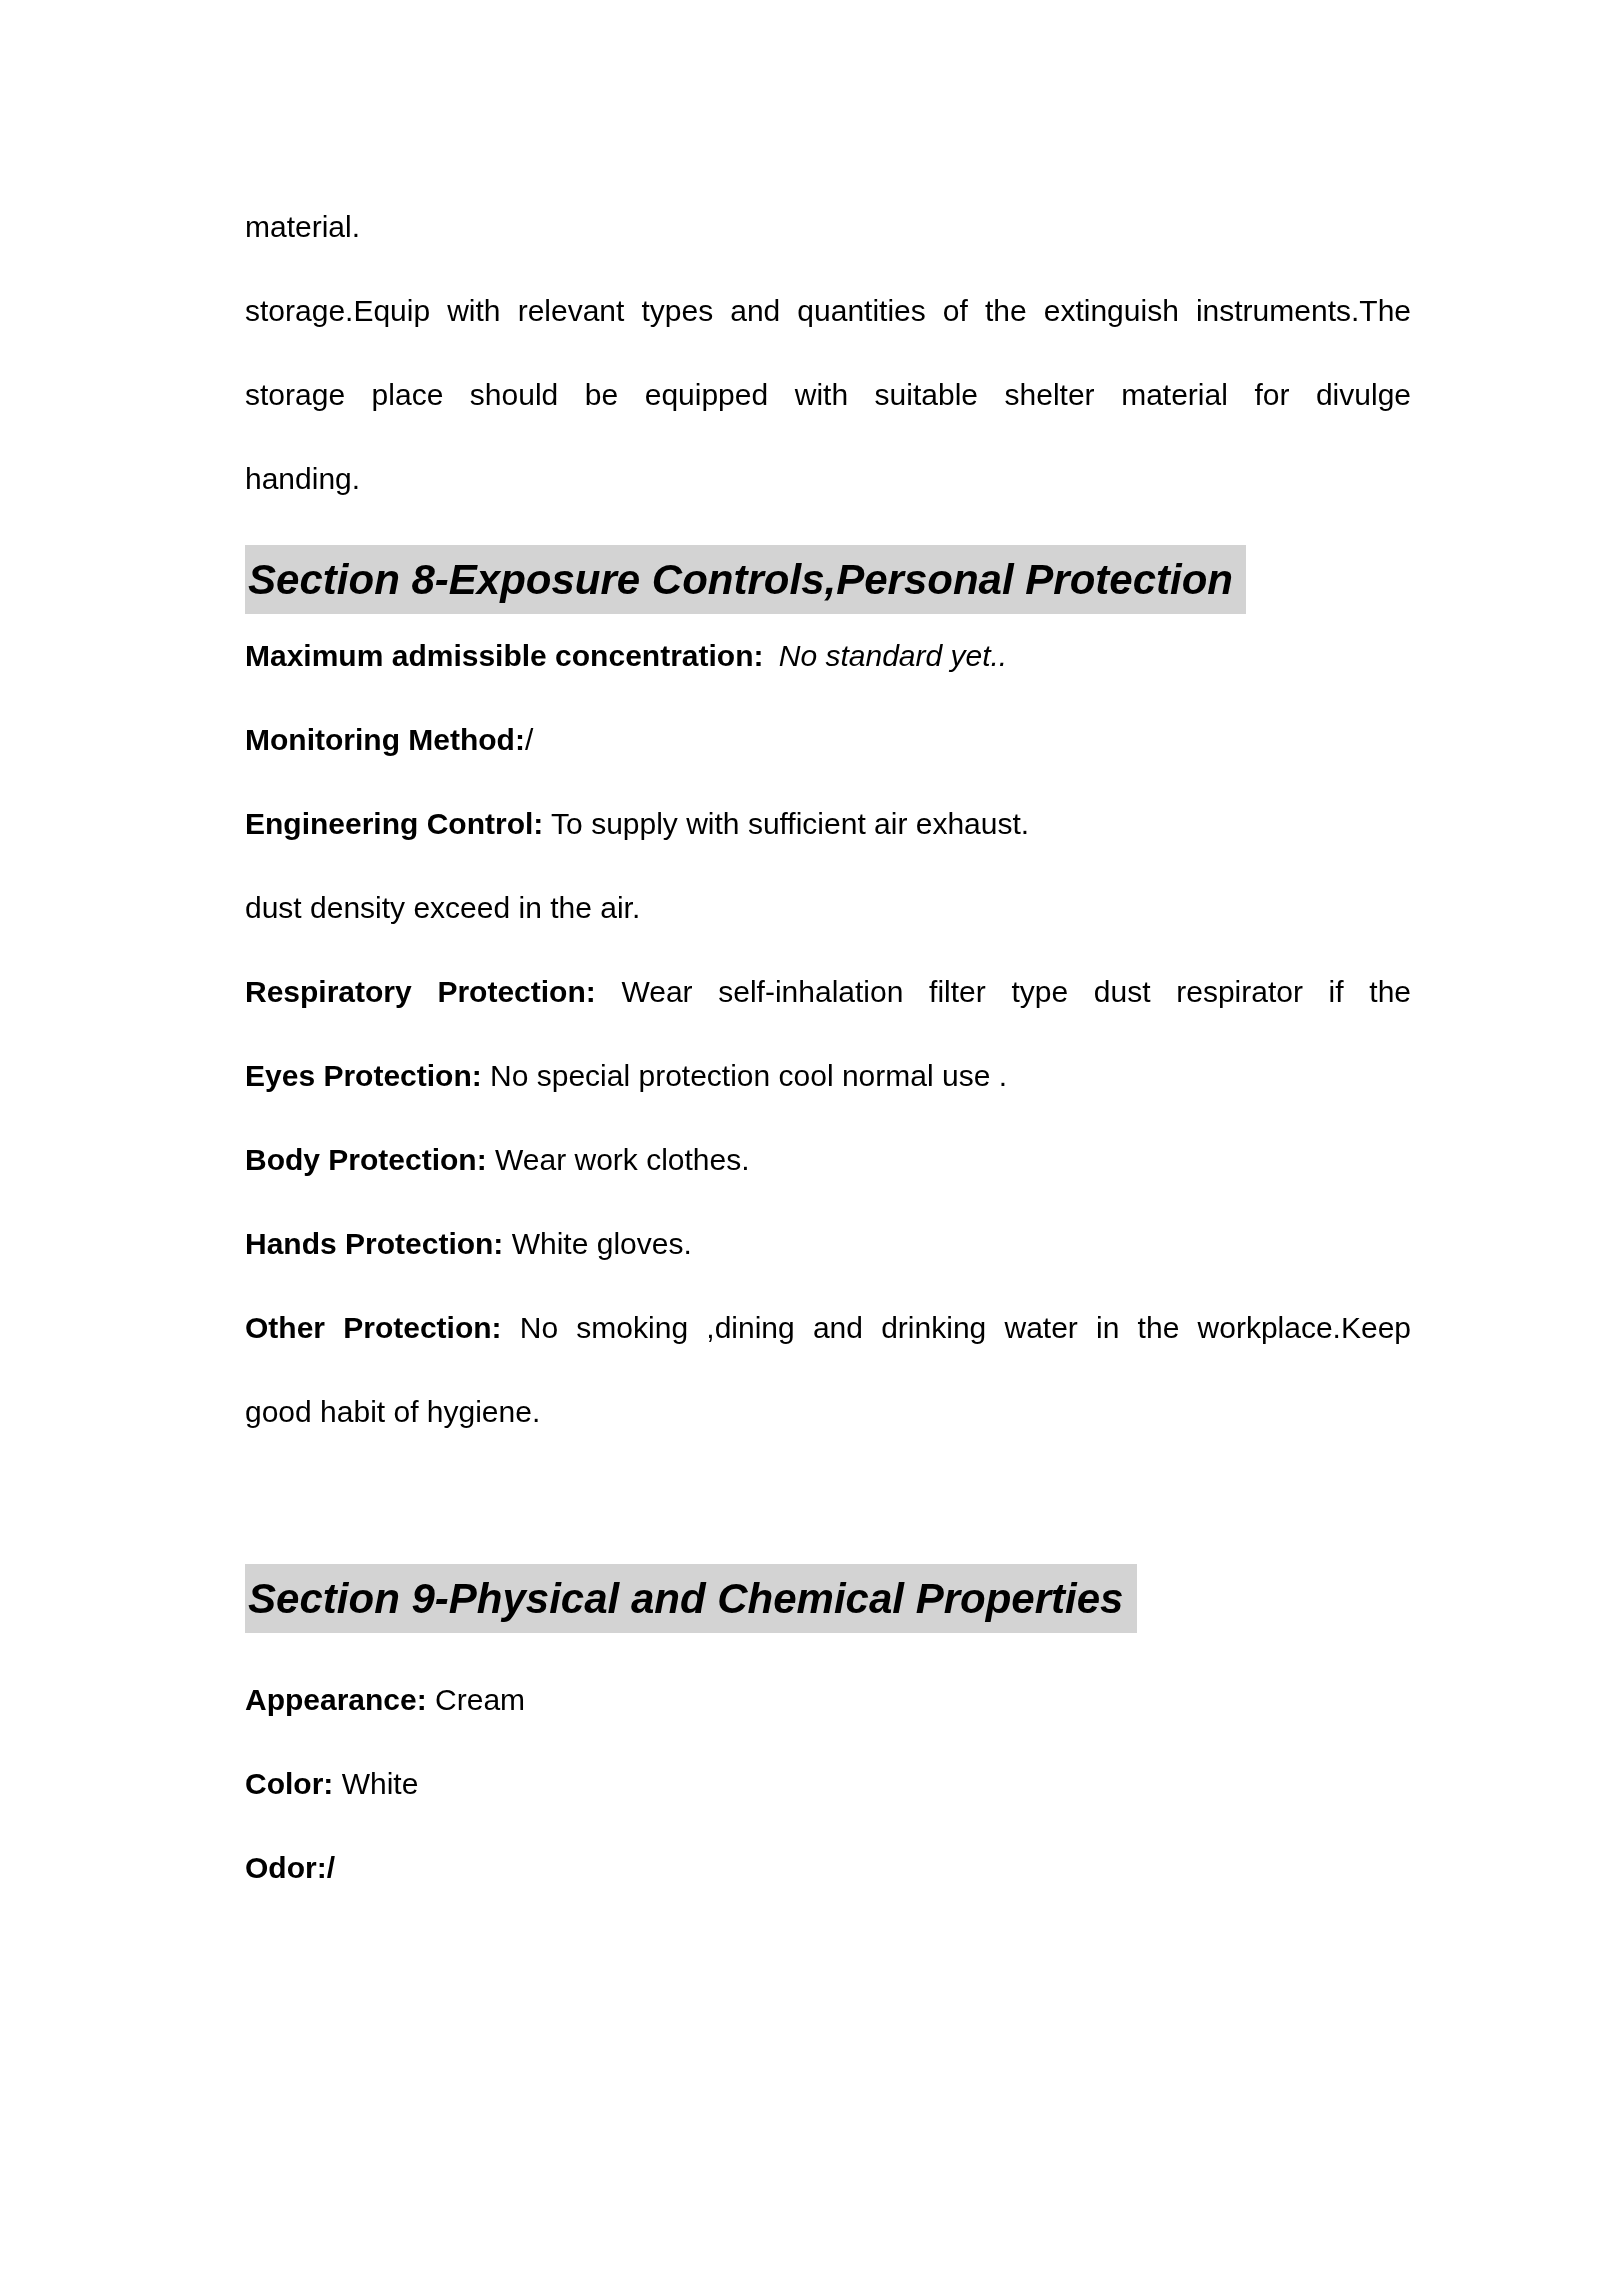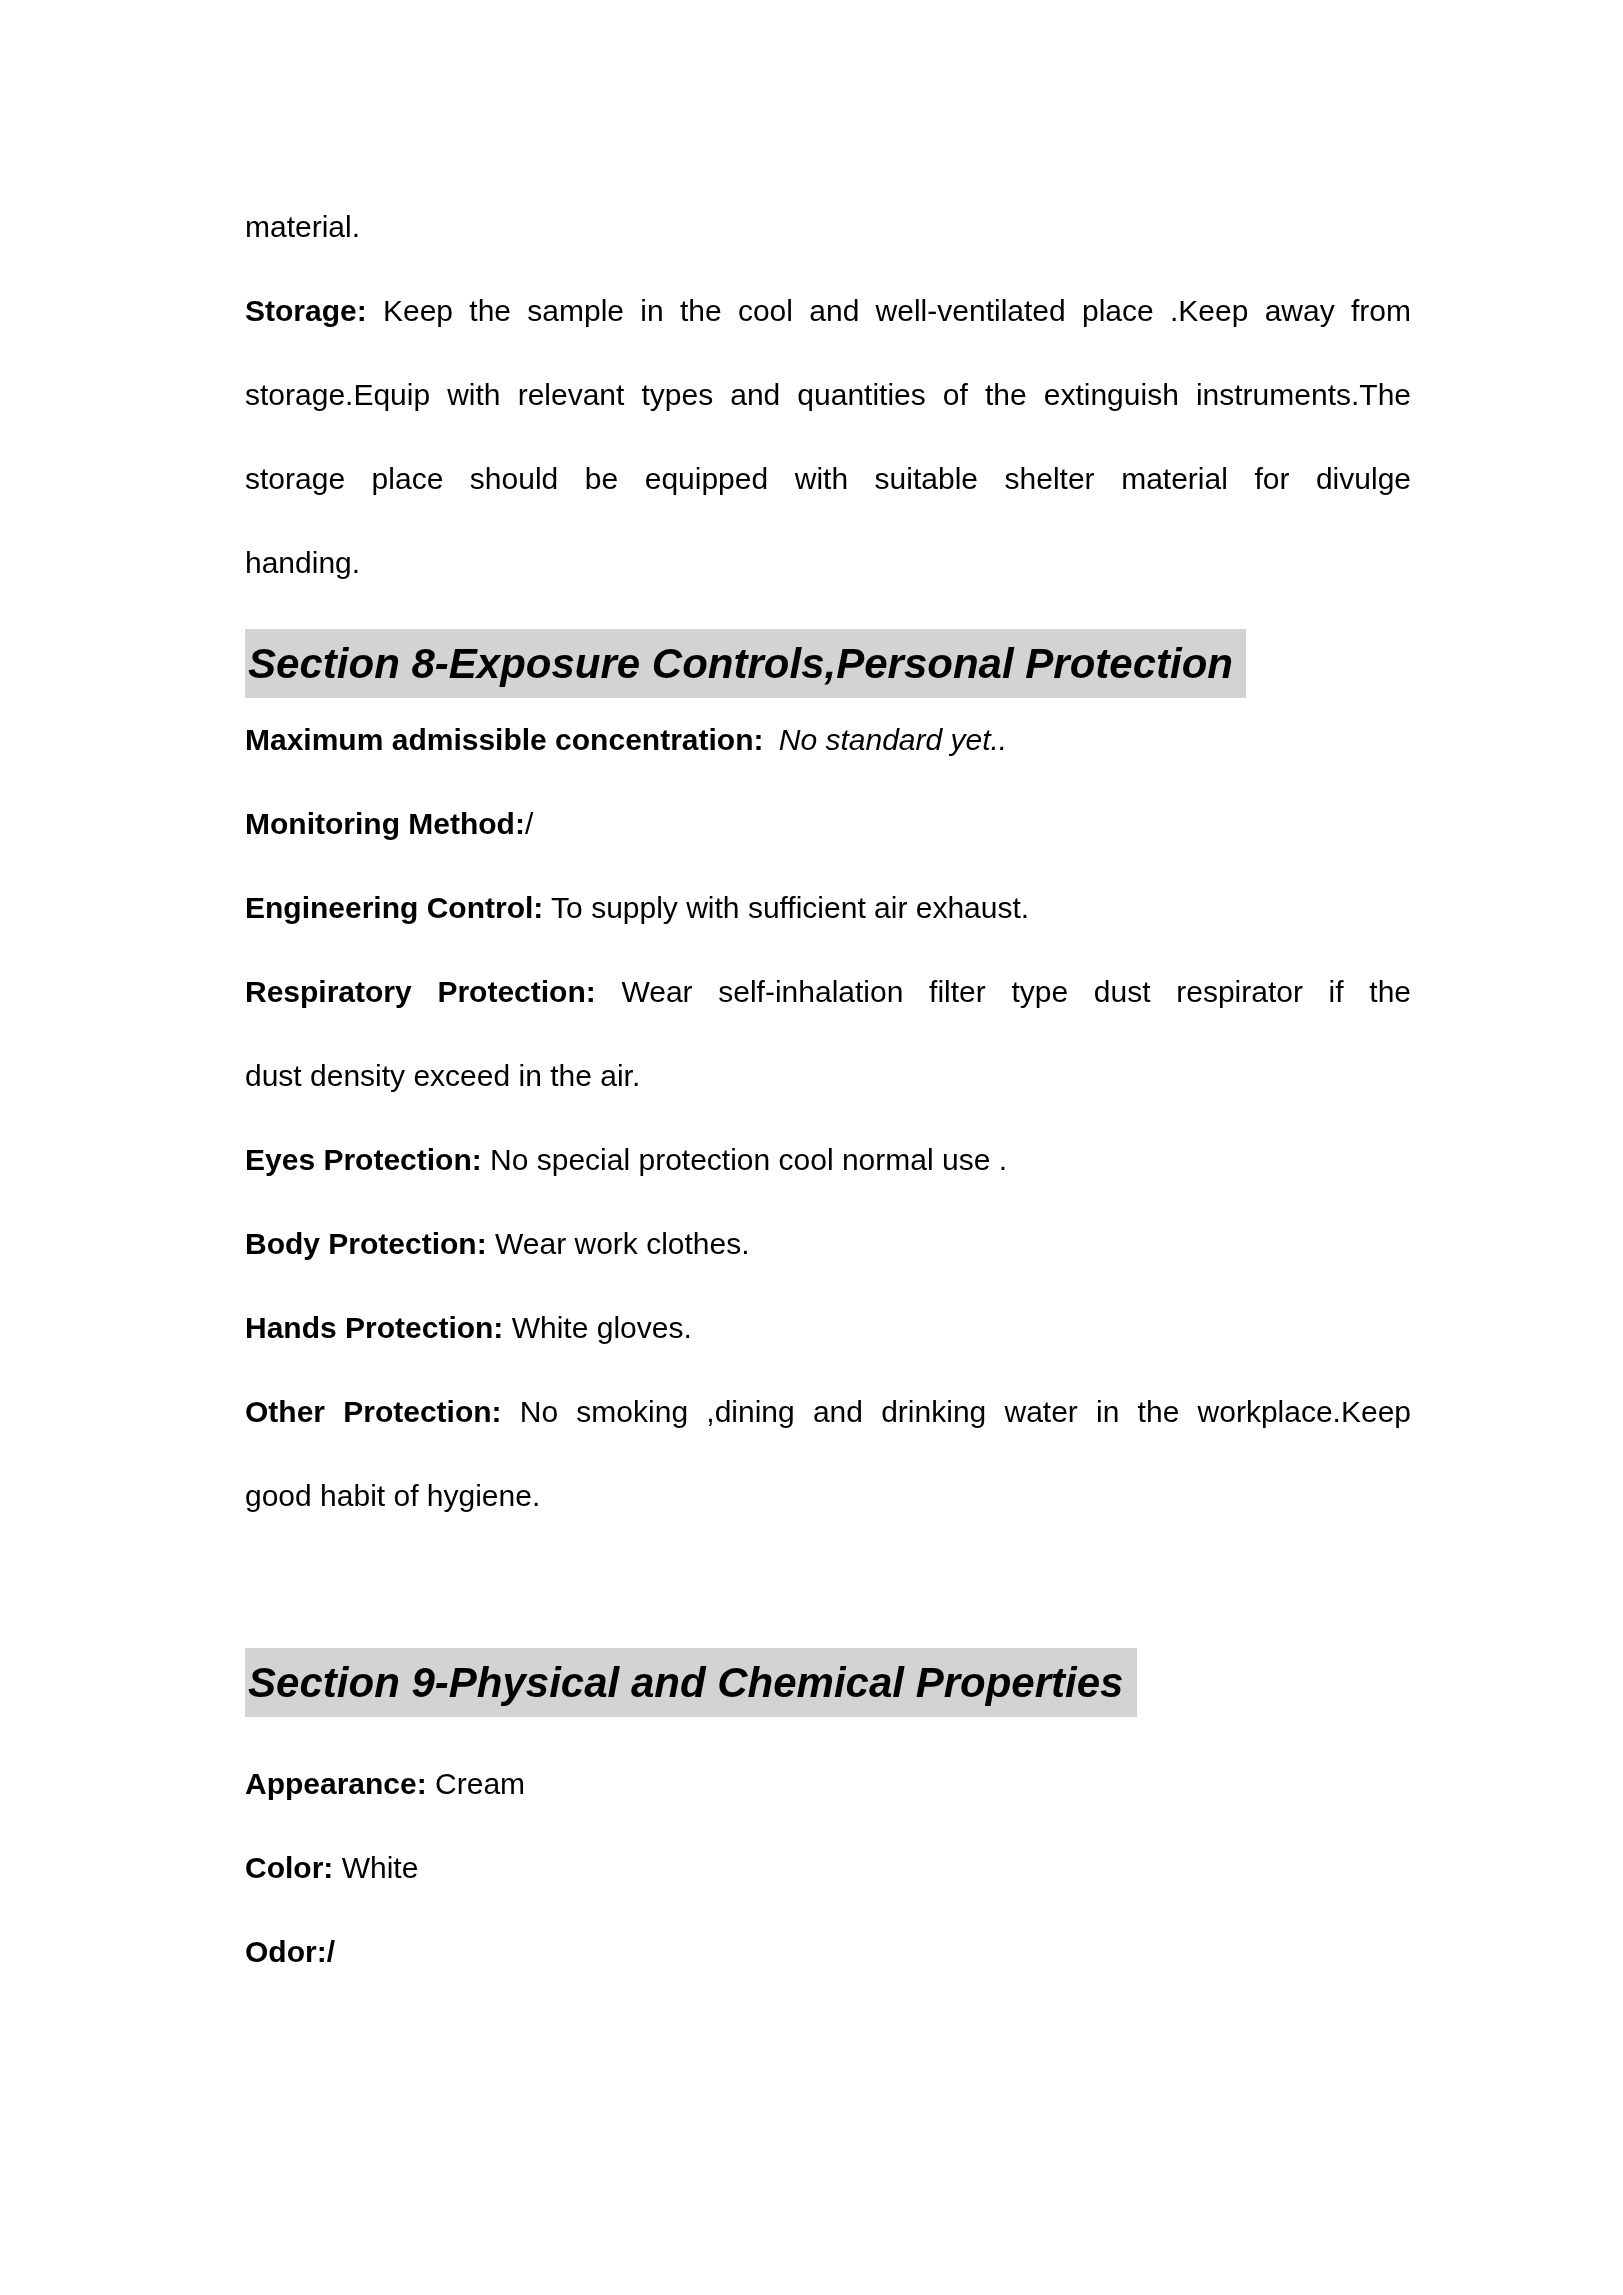--- a/index.html
+++ b/index.html
@@ -63,37 +63,36 @@
 <body>
 
 <div class="page">
   <div class="content">
 
     <p class="para">
         <span class="jline">material.</span>
       </p>
 
     <p class="para">
-        <span class="jline jline--fill"><b>Storage:</b><span> Keep the sample in the cool and well-ventilated place .Keep away from</span></span>
         <span class="jline jline--fill">storage.Equip with relevant types and quantities of the extinguish instruments.The</span>
         <span class="jline jline--fill">storage place should be equipped with suitable shelter material for divulge</span>
         <span class="jline">handing.</span>
       </p>
 
     <div><h2 class="section-heading">Section 8-Exposure Controls,Personal Protection</h2></div>
 
     <p class="para"><b>Maximum admissible concentration:</b><span class="gap-before">No standard yet..</span></p>
 
     <p class="para"><b>Monitoring Method:</b><span>/</span></p>
 
     <p class="para"><b>Engineering Control:</b><span> To supply with sufficient air exhaust.</span></p>
 
     <p class="para">
+        <span class="jline">dust density exceed in the air.</span>
         <span class="jline jline--fill"><b>Respiratory Protection:</b><span> Wear self-inhalation filter type dust respirator if the</span></span>
-        <span class="jline">dust density exceed in the air.</span>
       </p>
 
     <p class="para"><b>Eyes Protection:</b><span> No special protection cool normal use .</span></p>
 
     <p class="para"><b>Body Protection:</b><span> Wear work clothes.</span></p>
 
     <p class="para"><b>Hands Protection:</b><span> White gloves.</span></p>
 
     <p class="para">
         <span class="jline jline--fill"><b>Other Protection:</b><span> No smoking ,dining and drinking water in the workplace.Keep</span></span>

